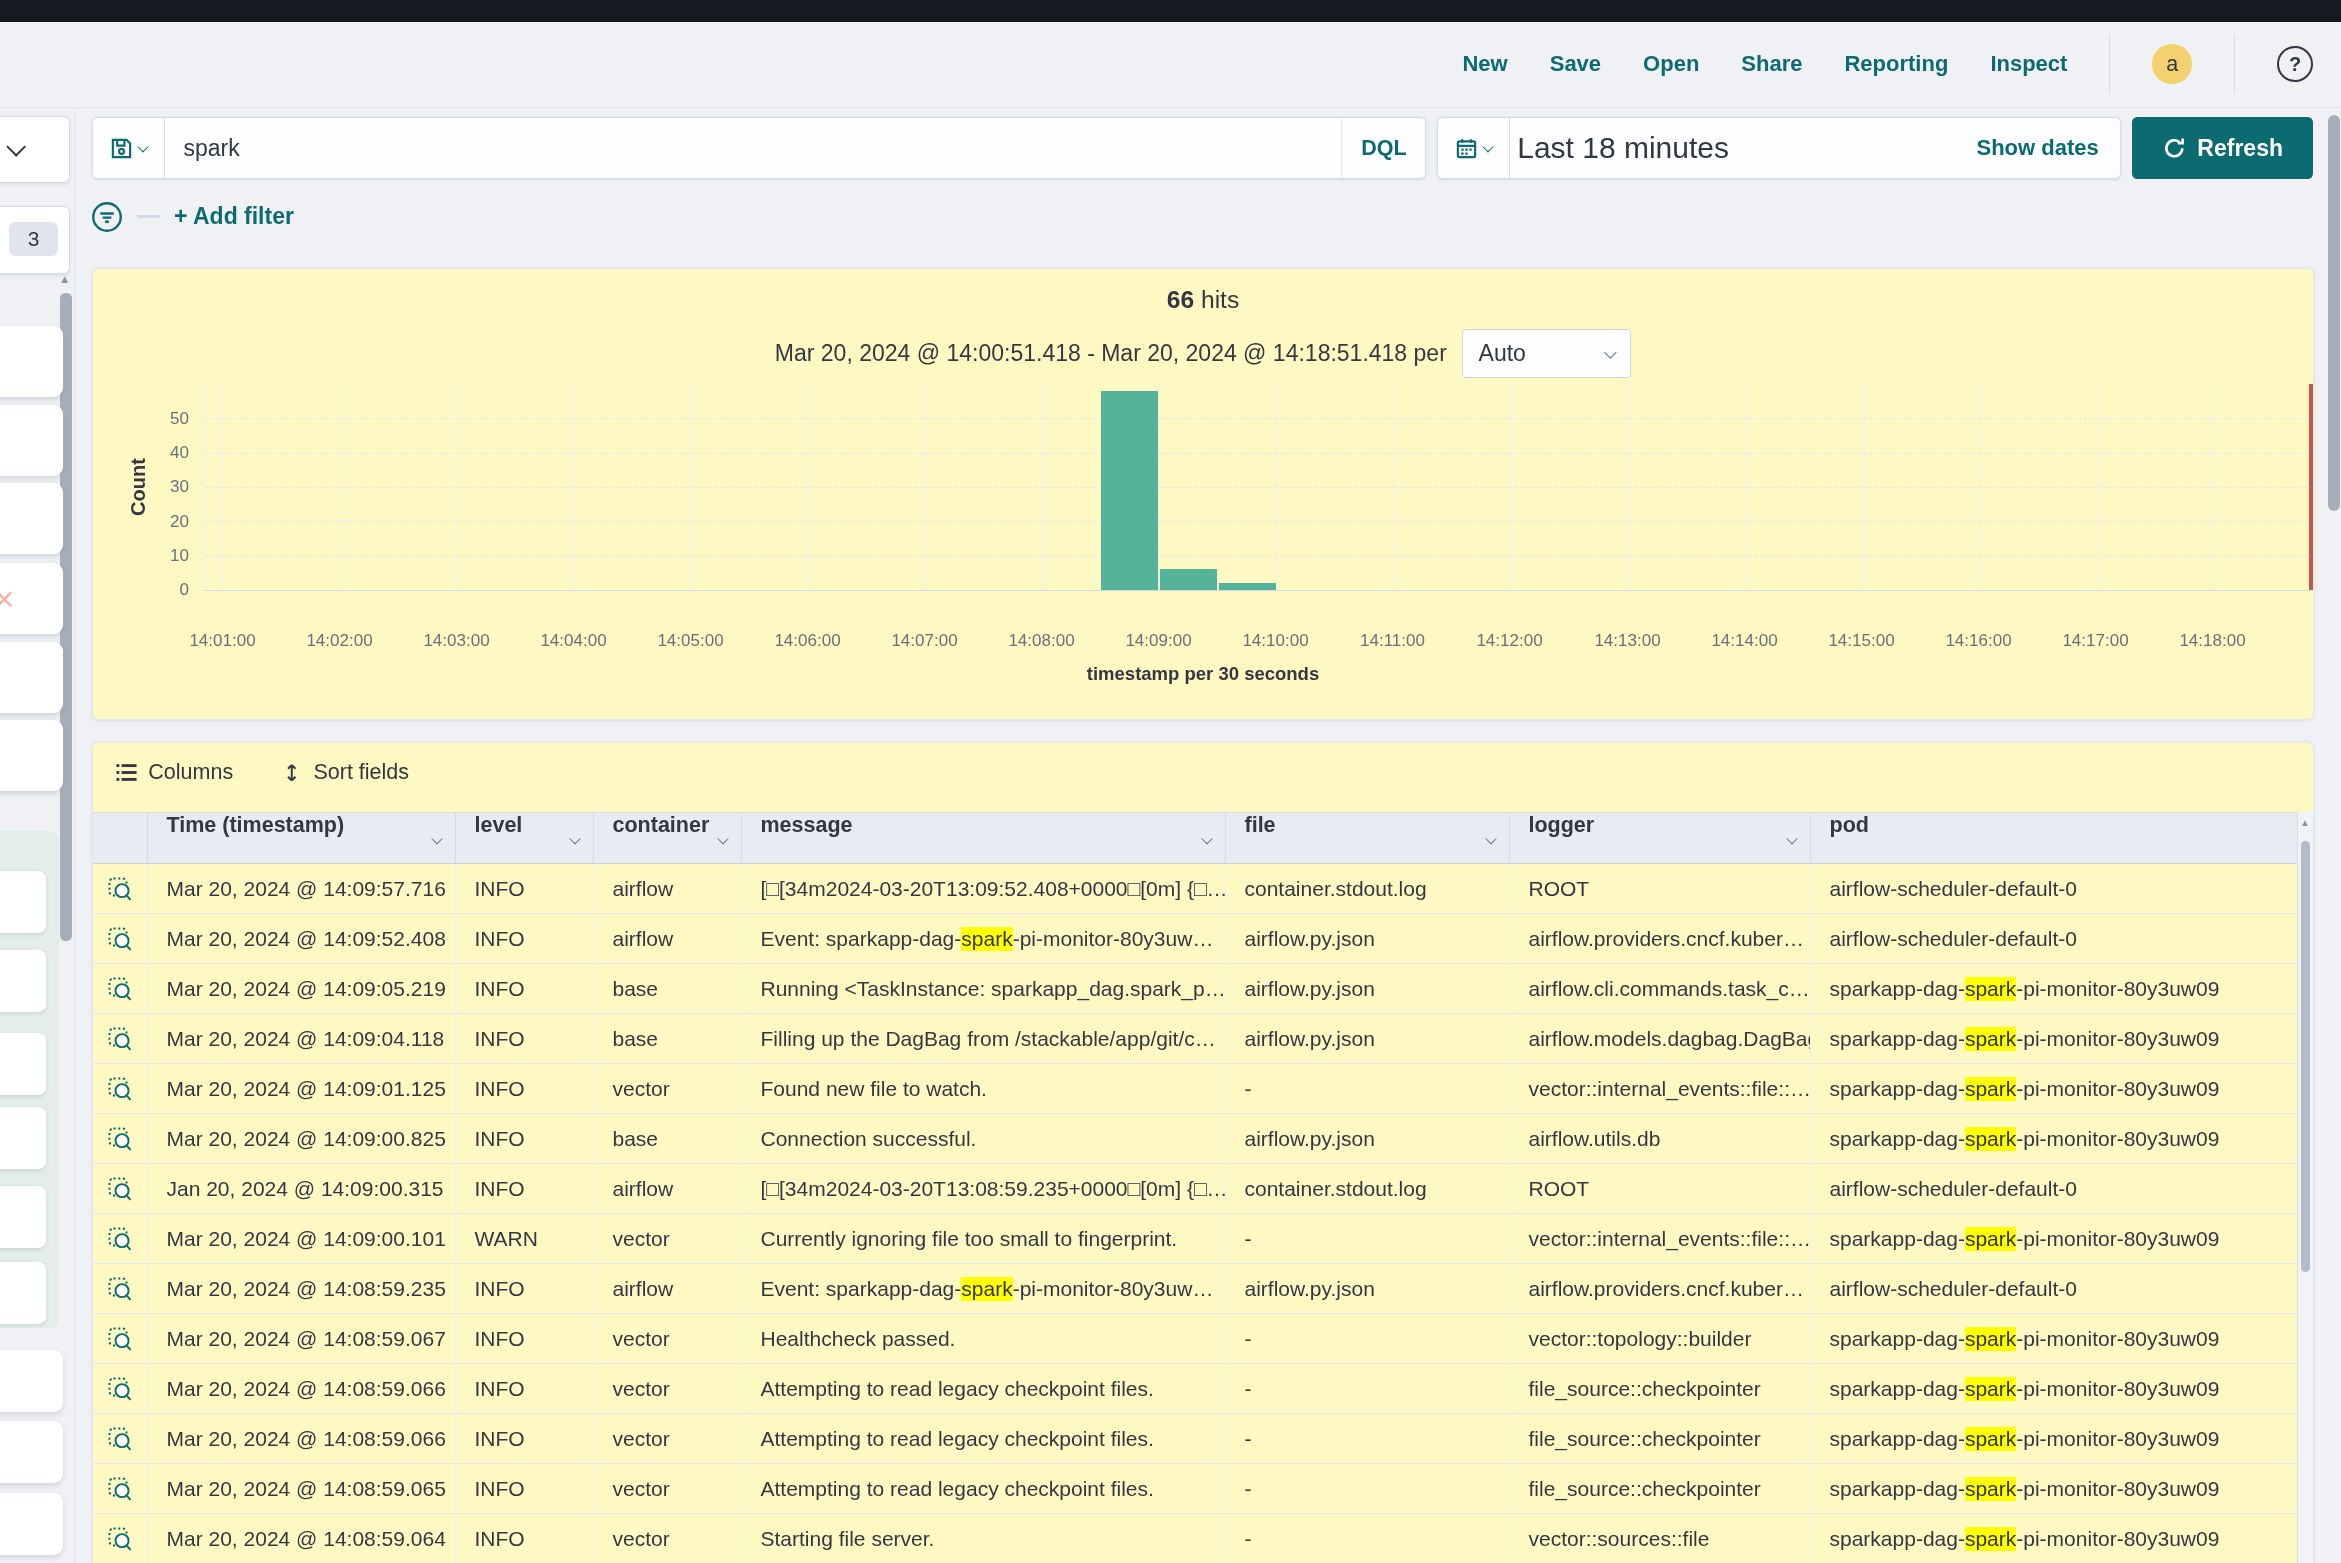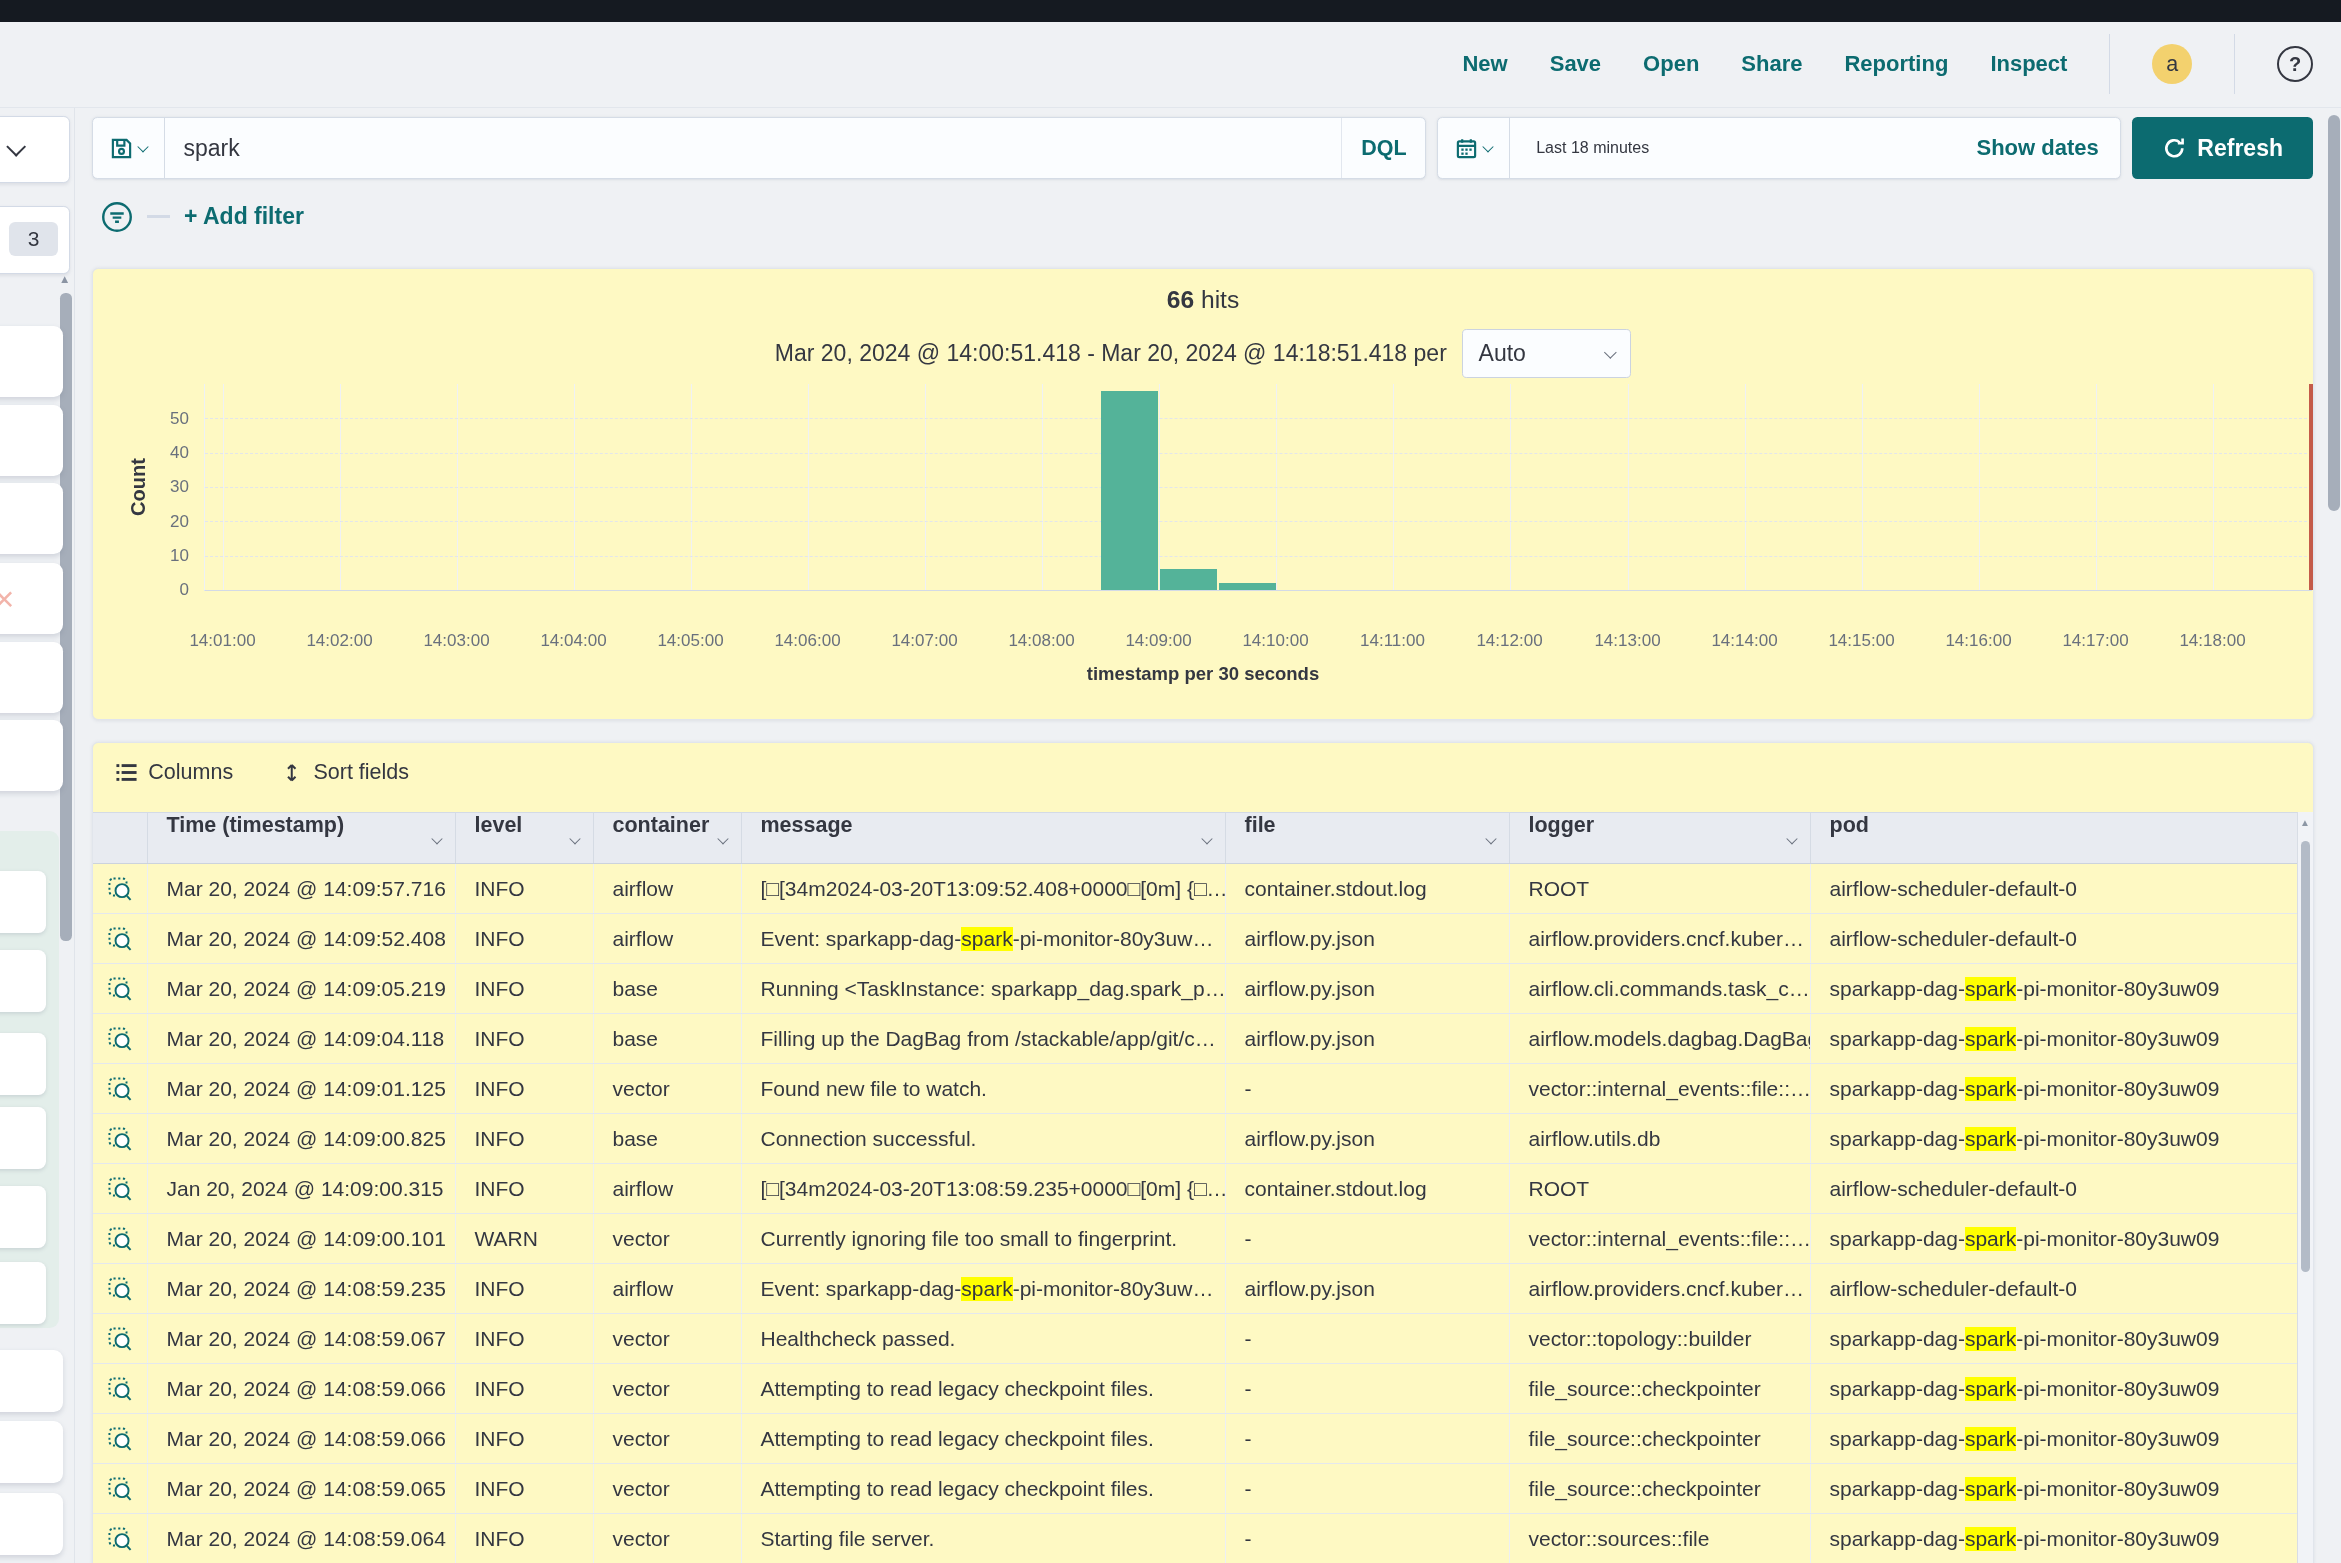--- a/index.html
+++ b/index.html
@@ -41,26 +41,26 @@
   .inputbox{background:#fbfdff;border:0.8px solid #d5dce6;border-radius:5.4px;box-shadow:0 0.8px 2.3px rgba(152,162,179,.25);
             display:flex;align-items:center;height:62px;box-sizing:border-box;}
   .querybar{flex:1;}
   .seg{width:71px;height:100%;display:flex;align-items:center;justify-content:center;gap:6.2px;
        border-right:0.8px solid #d5dce6;color:#0c6b70;cursor:pointer;}
   .seg .chev{width:7px;height:7px;border-width:1.9px;}
   .qtext{margin-left:18.5px;font-size:23px;color:#343741;flex:1;}
   .dql{width:83px;text-align:center;font-size:21.5px;font-weight:600;color:#0c6b70;border-left:0.8px solid #e2e7ef;
        height:100%;display:flex;align-items:center;justify-content:center;cursor:pointer;}
   .datebar{width:684px;}
-  .dtext{margin-left:26px;font-size:16px;color:#343741;flex:1;}
+  .dtext{margin-left:7px;font-size:30px;color:#343741;flex:1;}
   .showdates{margin-right:21.5px;font-size:22px;font-weight:600;color:#0c6b70;cursor:pointer;white-space:nowrap;}
   .refreshbtn{width:181px;height:62px;background:#0c6b70;border:none;border-radius:5.4px;color:#fff;display:flex;
               align-items:center;justify-content:center;gap:10.8px;font-size:23px;font-weight:600;cursor:pointer;
               font-family:"Liberation Sans",sans-serif;}
-  .filterrow{position:absolute;left:101px;top:198px;height:37px;display:flex;align-items:center;gap:14px;}
+  .filterrow{position:absolute;left:91px;top:198px;height:37px;display:flex;align-items:center;gap:14px;}
   .funnel{color:#0c6b70;display:flex;}
   .dash{width:23px;height:2.3px;background:#d3dae6;}
   .addfilter{color:#0c6b70;font-size:23px;font-weight:600;cursor:pointer;}
 
   
   .panel{position:absolute;background:#fef9c3;border:0.8px solid #e1e5ec;border-radius:6.2px;box-shadow:0 0.8px 3.8px rgba(100,110,130,.12);
          box-sizing:border-box;}
   #chart-panel{left:92px;top:268px;width:2222px;height:452px;}
   .chart-title{position:absolute;top:17px;left:0;width:100%;text-align:center;font-size:24.6px;color:#343741;}
   .chart-title .b{font-weight:700;}

